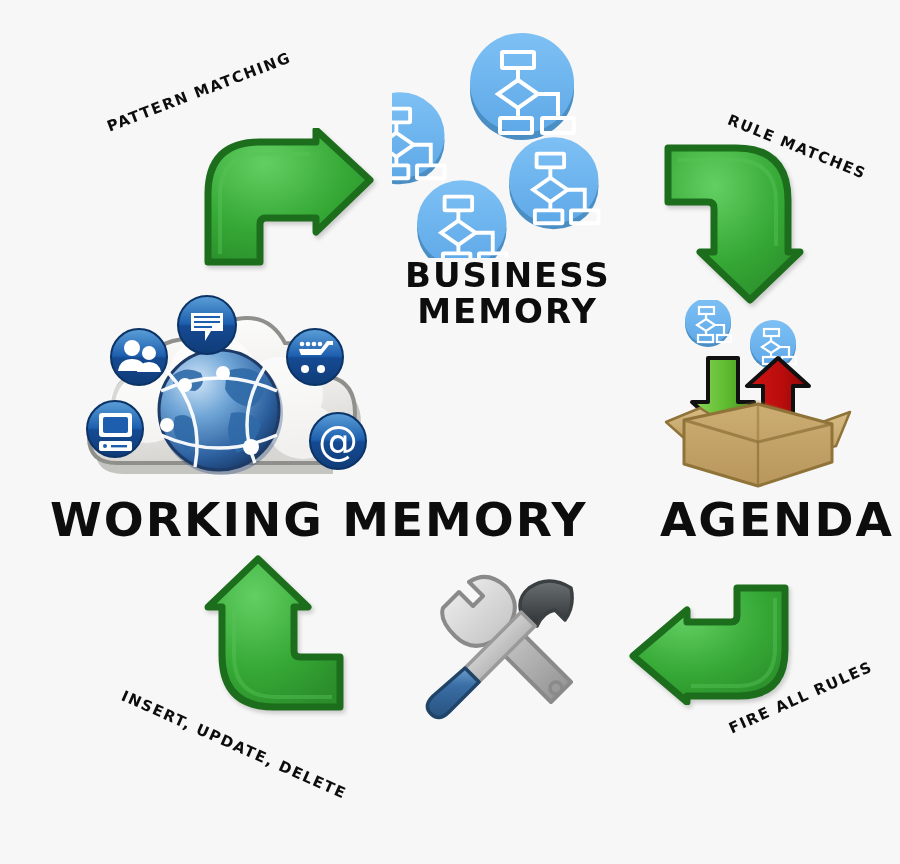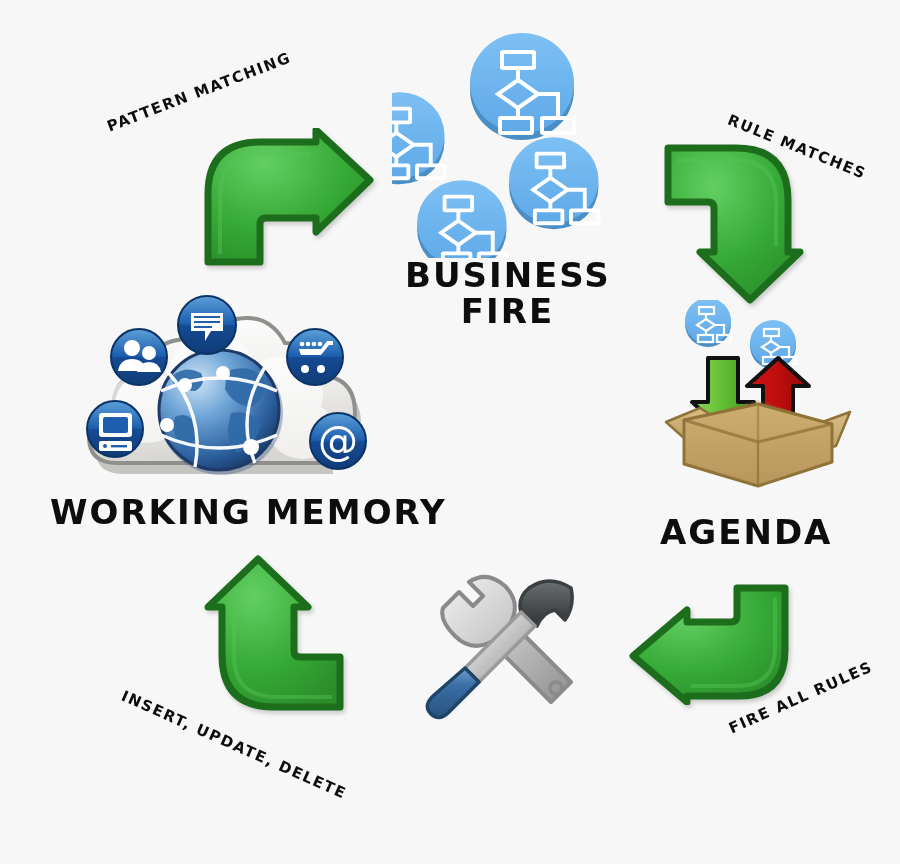--- a/index.html
+++ b/index.html
@@ -17,21 +17,21 @@
   .label{
     position:absolute;
     font-family:"DejaVu Sans",sans-serif;
     font-weight:700;
     color:#0d0d0d;
     letter-spacing:1px;
     white-space:nowrap;
     line-height:1.05;
     -webkit-font-smoothing:antialiased;
   }
-  .label.big{font-size:34px;letter-spacing:2px;}
+  .label.big{font-size:47px;letter-spacing:2px;}
   .label.mid{font-size:34px;letter-spacing:2px;text-align:center;}
   .label.small{font-size:15px;letter-spacing:1.6px;font-weight:700;}
 
   
   .drop{filter:drop-shadow(2px 3px 2px rgba(0,0,0,.18));}
 </style>
 </head>
 <body style="background: rgb(247, 247, 247);">
 
 <div id="stage">
@@ -160,21 +160,21 @@
           <path d="M146 66 L166 66 L166 90"></path>
           <rect x="108" y="90" width="32" height="15" rx="1"></rect>
           <rect x="150" y="90" width="32" height="15" rx="1"></rect>
         </g>
       </g>
     </svg>
   </div>
 
   <div class="label mid" style="left:405px;top:258px;width:205px;">
     <div>BUSINESS</div>
-    <div>FIRE</div>
+    <div>MEMORY</div>
   </div>
 
   <div class="abs drop" style="left:198px;top:128px;width:180px;height:140px;">
     <svg width="180" height="140" viewBox="0 0 180 140">
 
       <path d="M10 134 L10 66 Q10 14 62 14 L118 14 L118 2 L172 52 L118 104 L118 90 L68 90
                Q62 90 62 96 L62 134 Z" fill="url(#gGreenGloss)" stroke="#1c6e1c" stroke-width="7" stroke-linejoin="round"></path>
       <path d="M22 126 L22 68 Q22 26 64 26 L112 26" fill="none" stroke="#56c356" stroke-width="4" opacity="0.45"></path>
     </svg>
   </div>
@@ -335,21 +335,21 @@
         <path d="M146 128 L190 112 L176 146 L140 154 Z" fill="url(#gBoxFlap)" stroke="#8f7338" stroke-width="2.5" stroke-linejoin="round"></path>
         <path d="M24 120 L98 100 L172 124 L172 132 L98 158 L24 136 Z" fill="#8f7338" opacity="0.25"></path>
         <path d="M24 120 L98 104 L172 124 L172 162 L98 186 L24 164 Z" fill="url(#gBoxFront)" stroke="#8f7338" stroke-width="3" stroke-linejoin="round"></path>
         <path d="M98 104 L98 186" stroke="#9b7c40" stroke-width="2.5" opacity="0.6"></path>
         <path d="M24 120 L98 142 L172 124" fill="none" stroke="#8f7338" stroke-width="3" opacity="0.75"></path>
         <path d="M98 142 L98 186" stroke="#8f7338" stroke-width="2" opacity="0.5"></path>
       </g>
     </svg>
   </div>
 
-  <div class="label big" style="left:660px;top:495px;margin-top:20px;">AGENDA</div>
+  <div class="label big" style="left:660px;top:495px;">AGENDA</div>
 
   <div class="abs drop" style="left:625px;top:580px;width:170px;height:125px;">
     <svg width="170" height="125" viewBox="0 0 170 125">
       <path d="M160 8 L160 70 Q160 116 114 116 L62 116 L62 122 L8 76 L62 30 L62 42 L106 42
                Q112 42 112 36 L112 8 Z" fill="url(#gGreenGloss)" stroke="#1c6e1c" stroke-width="7" stroke-linejoin="round"></path>
       <path d="M150 18 L150 68 Q150 106 112 106 L66 106" fill="none" stroke="#56c356" stroke-width="4" opacity="0.45"></path>
     </svg>
   </div>
   <div class="label small" style="left:730px;top:722px;transform:rotate(-24deg);transform-origin:left center;">FIRE ALL RULES</div>
 

